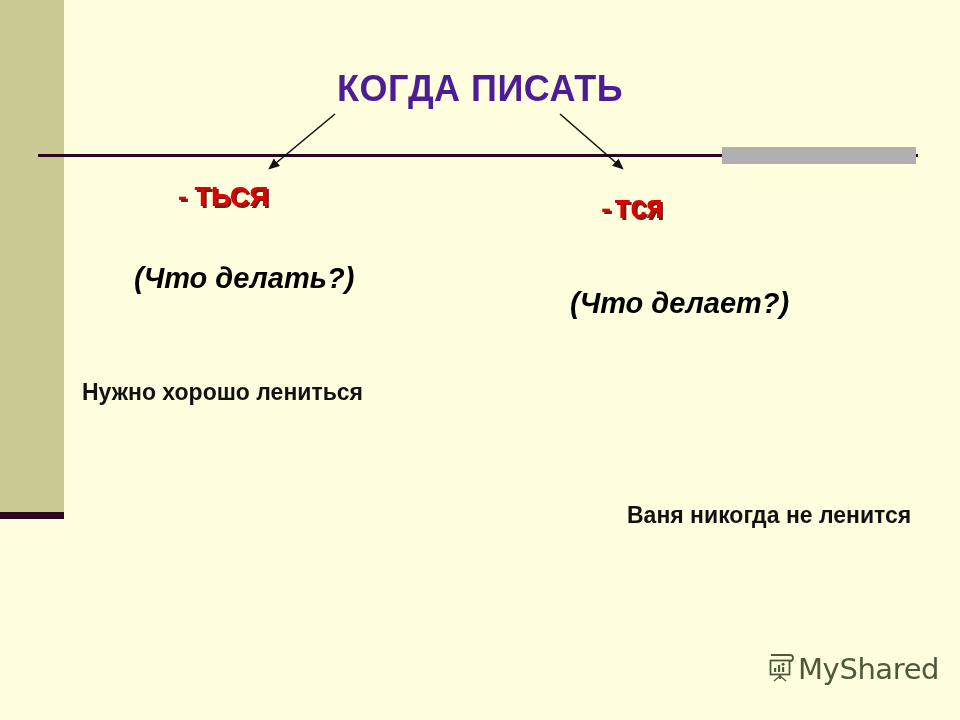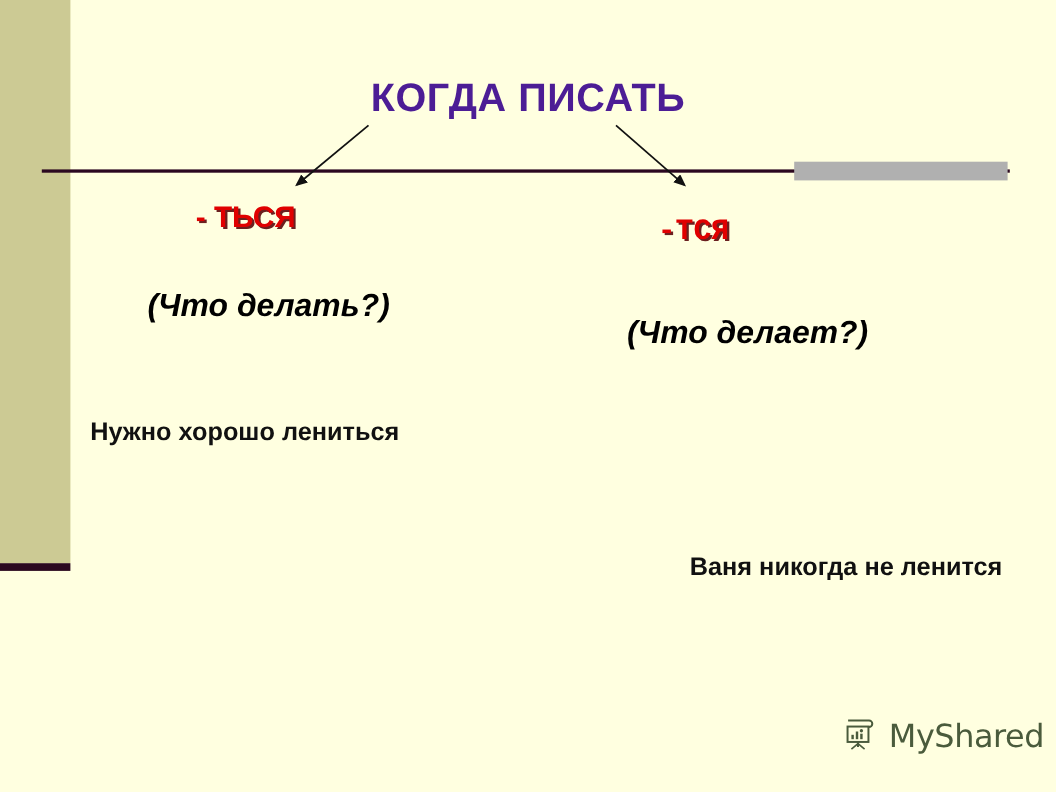--- a/index.html
+++ b/index.html
@@ -139,21 +139,21 @@
     line-height: 40px;
     margin-left: 36px;
   }
   
   #watermark {
     position: absolute;
     left: 764px;
     top: 652px;
     display: flex;
     align-items: flex-start;
-    gap: 10px;
+    gap: 0;
   }
   #watermark-icon {
     display: block;
   }
   #watermark-label {
     font-size: 29px;
     color: #4a5b3c;
     font-family: "DejaVu Sans", sans-serif;
     letter-spacing: -0.4px;
   }

